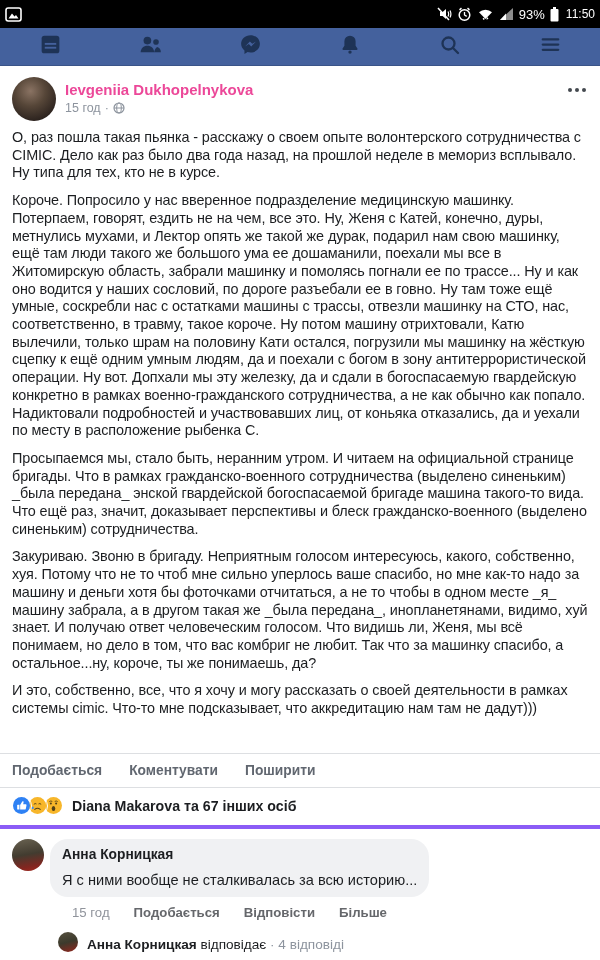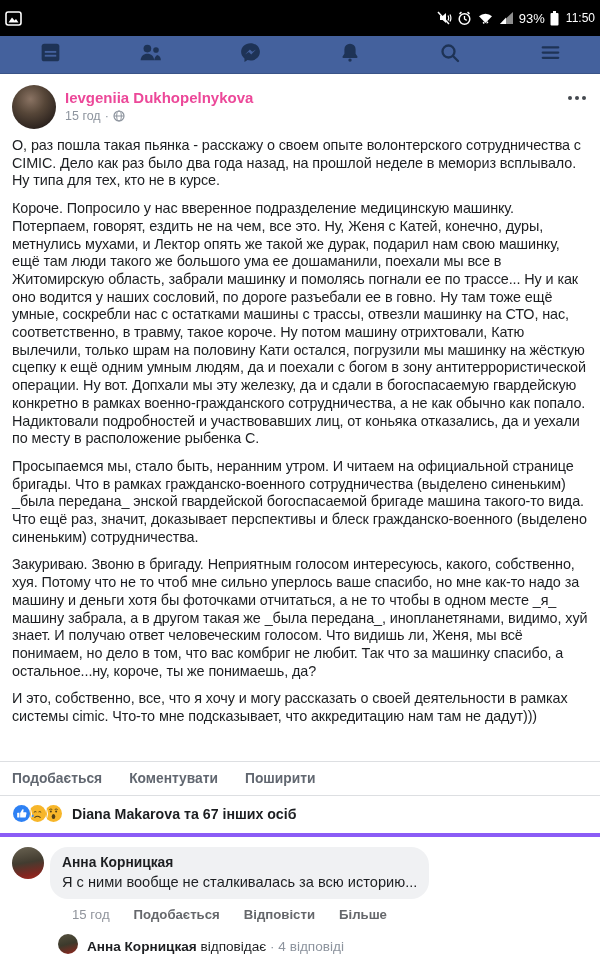--- a/index.html
+++ b/index.html
@@ -1,20 +1,20 @@
 <!DOCTYPE html>
 <html><head>
 <meta charset="utf-8">
 <style>
   * { box-sizing: border-box; margin: 0; padding: 0; }
   html,body { width:600px; height:960px; overflow:hidden; background:#fff;
     font-family:"Liberation Sans","DejaVu Sans",sans-serif; }
 
   
-  .status-bar { height:36px; background:#000; color:#fff; display:flex;
+  .status-bar { height:28px; background:#000; color:#fff; display:flex;
     align-items:center; padding:12px 5px; }
   .sb-left { display:flex; align-items:center; }
   .sb-right { margin-left:auto; display:flex; align-items:center; gap:5px; }
   .sb-pct { font-size:13px; }
   .sb-time { font-size:12px; margin-left:2px; }
   .sb-icon { display:flex; align-items:center; }
 
   
   .nav-bar { height:38px; background:#44619d; display:flex;
     border-bottom:1px solid #3a5488; }
@@ -53,21 +53,21 @@
   .reactions-text { margin-left:8px; font-size:14.2px; font-weight:bold; color:#1c1e21; }
 
   
   .comments { padding:10px 12px 0 12px; }
   .comment-row { display:flex; align-items:flex-start; }
   .avatar-comment { width:32px; height:32px; border-radius:50%; flex:0 0 32px;
     background:linear-gradient(170deg,#6a6352 0%, #423c30 48%, #822620 82%, #a3291f 100%); }
   .bubble { background:#f0f1f3; border-radius:18px; padding:7px 12px 8px 12px;
     margin-left:6px; max-width:440px; }
   .c-author { font-size:13.8px; font-weight:bold; color:#1c1e21; line-height:17px; }
-  .c-text { font-size:14.6px; color:#1c1e21; line-height:18px; margin-top:2px; }
+  .c-text { font-size:14.6px; color:#1c1e21; line-height:18px; margin-top:8px; }
   .comment-meta { display:flex; gap:24px; margin:8px 0 0 60px; font-size:13.2px;
     line-height:16px; }
   .comment-meta .cm-time { color:#90949c; font-weight:normal; }
   .comment-meta span { color:#65676b; font-weight:bold; }
   .reply-thread { display:flex; align-items:flex-end; margin:11px 0 0 46px; }
   .avatar-reply { width:20px; height:20px; border-radius:50%; flex:0 0 20px;
     background:linear-gradient(165deg,#57513f 0%, #3c3a2c 50%, #93251d 100%); }
   .reply-text { margin-left:9px; font-size:13.6px; color:#1c1e21; }
   .reply-text b { font-weight:bold; }
   .reply-sep, .reply-count { color:#8d949e; }

